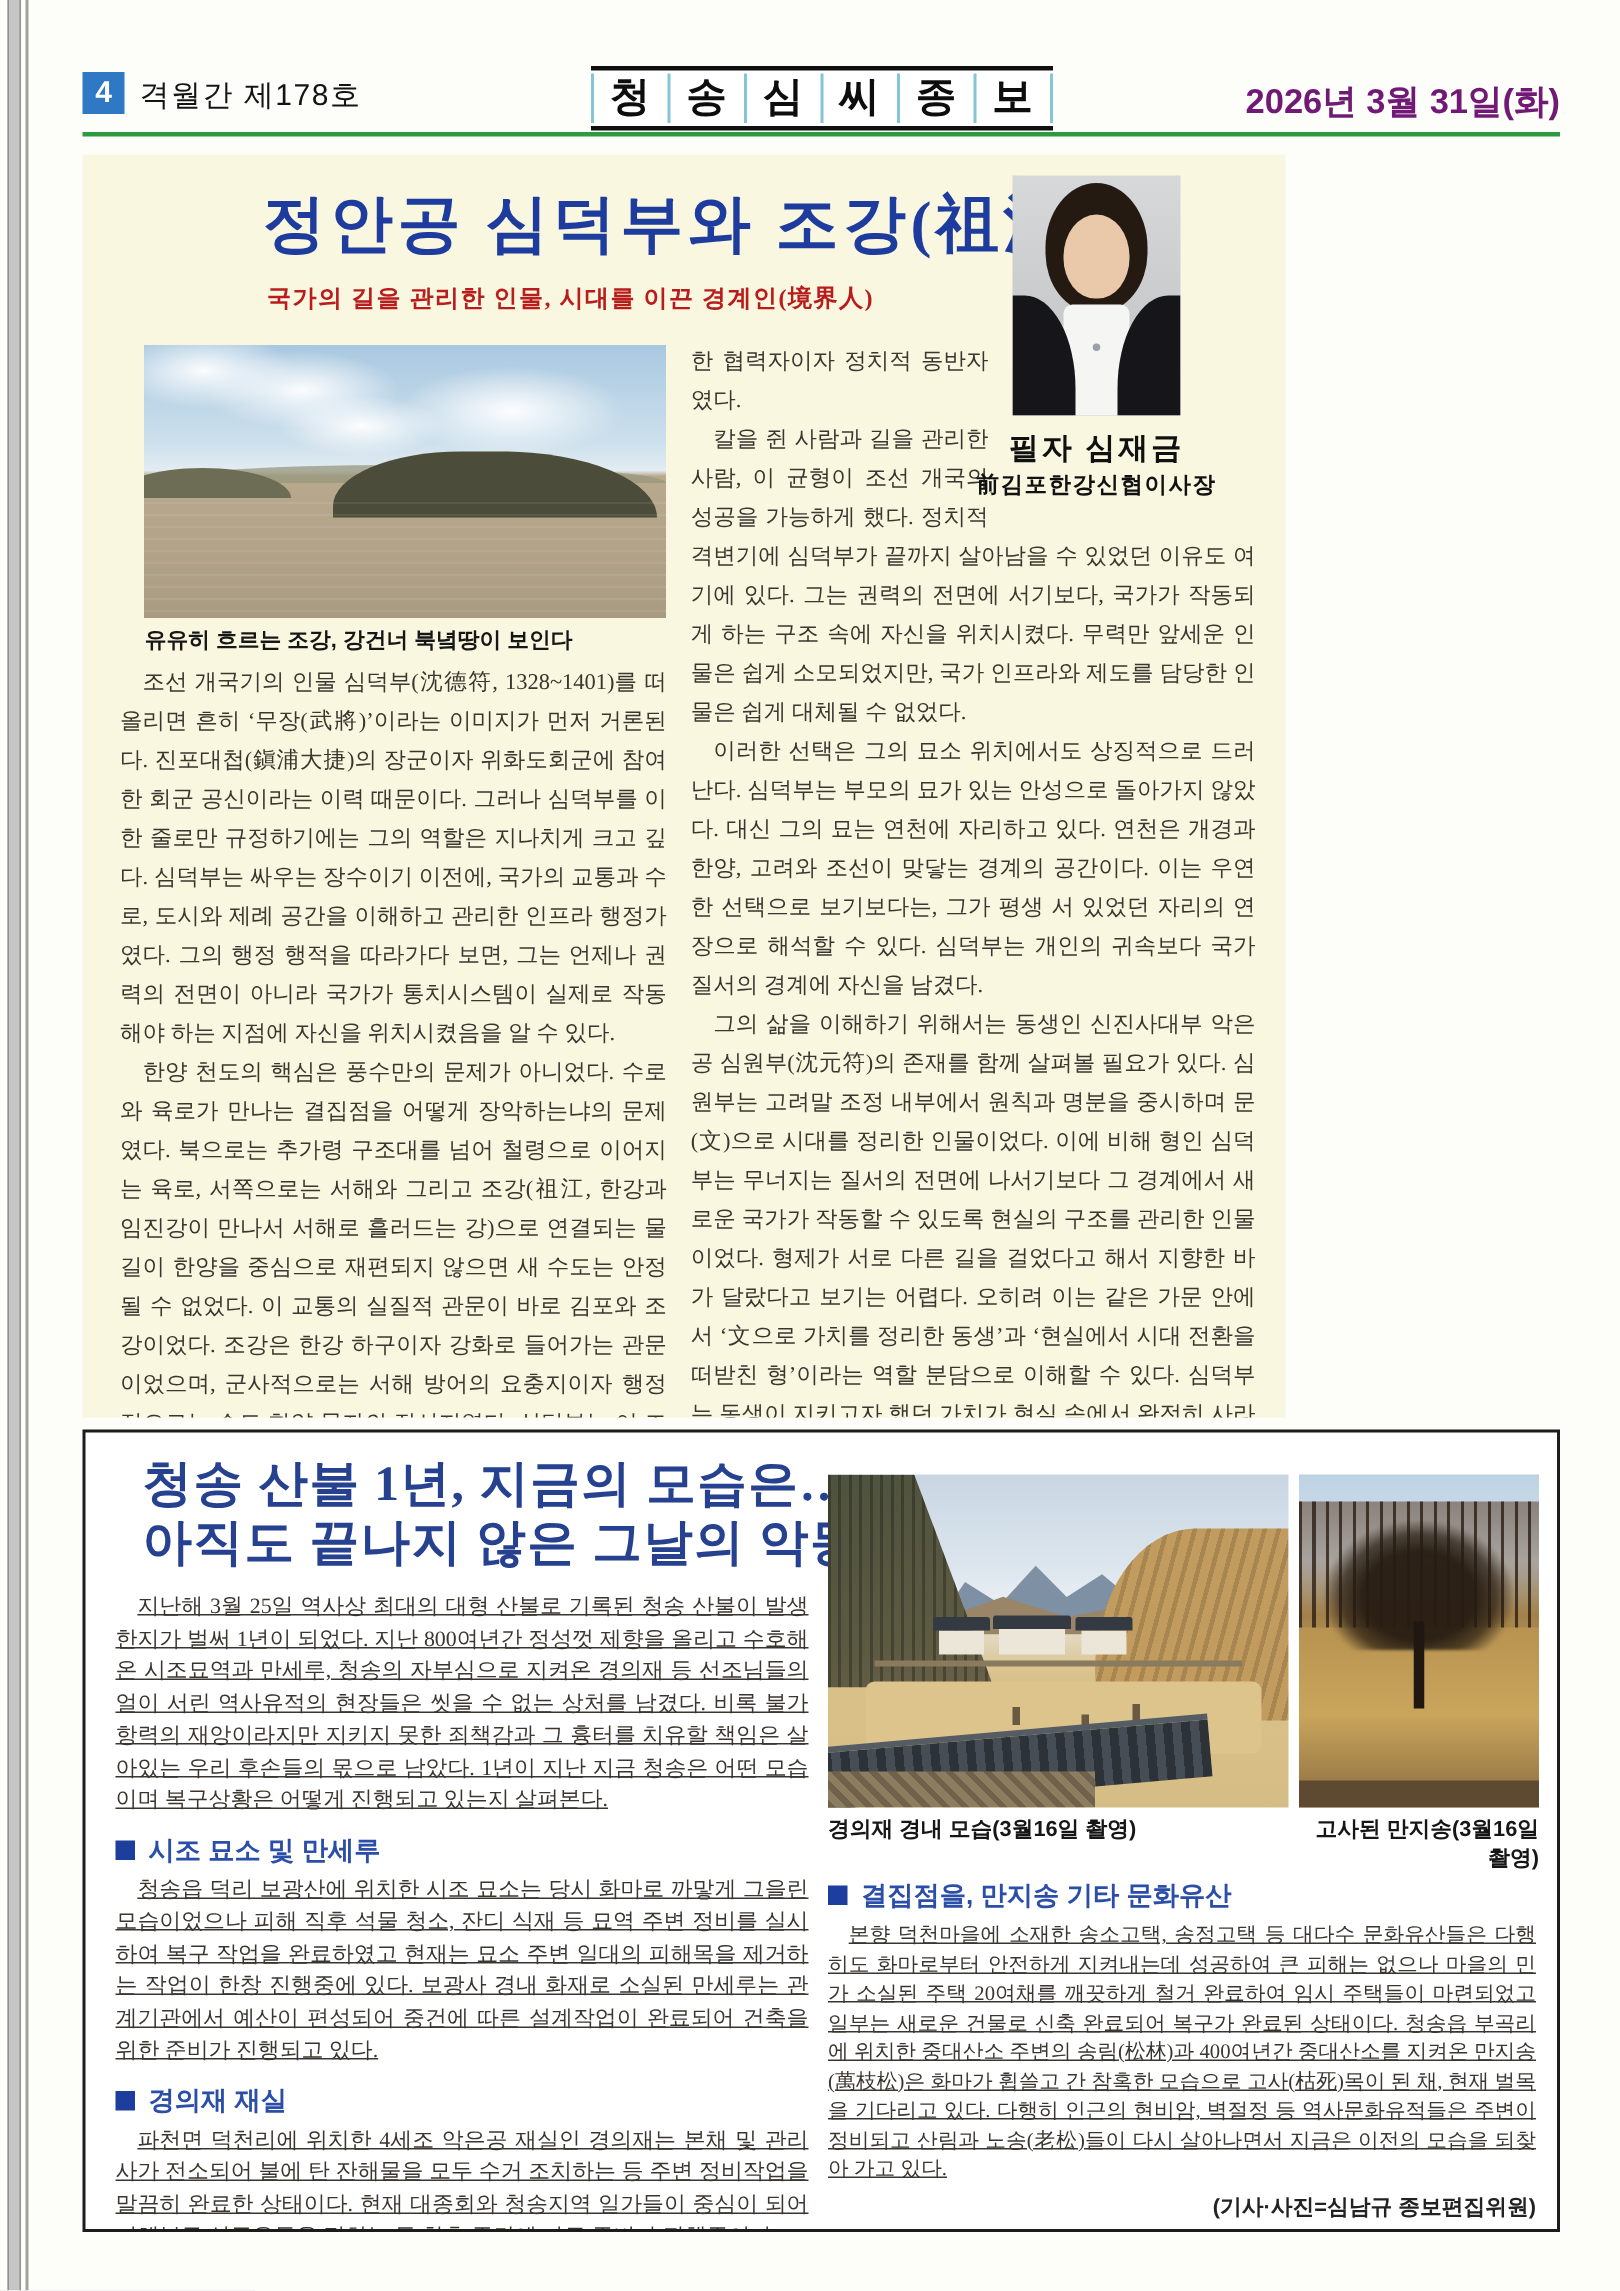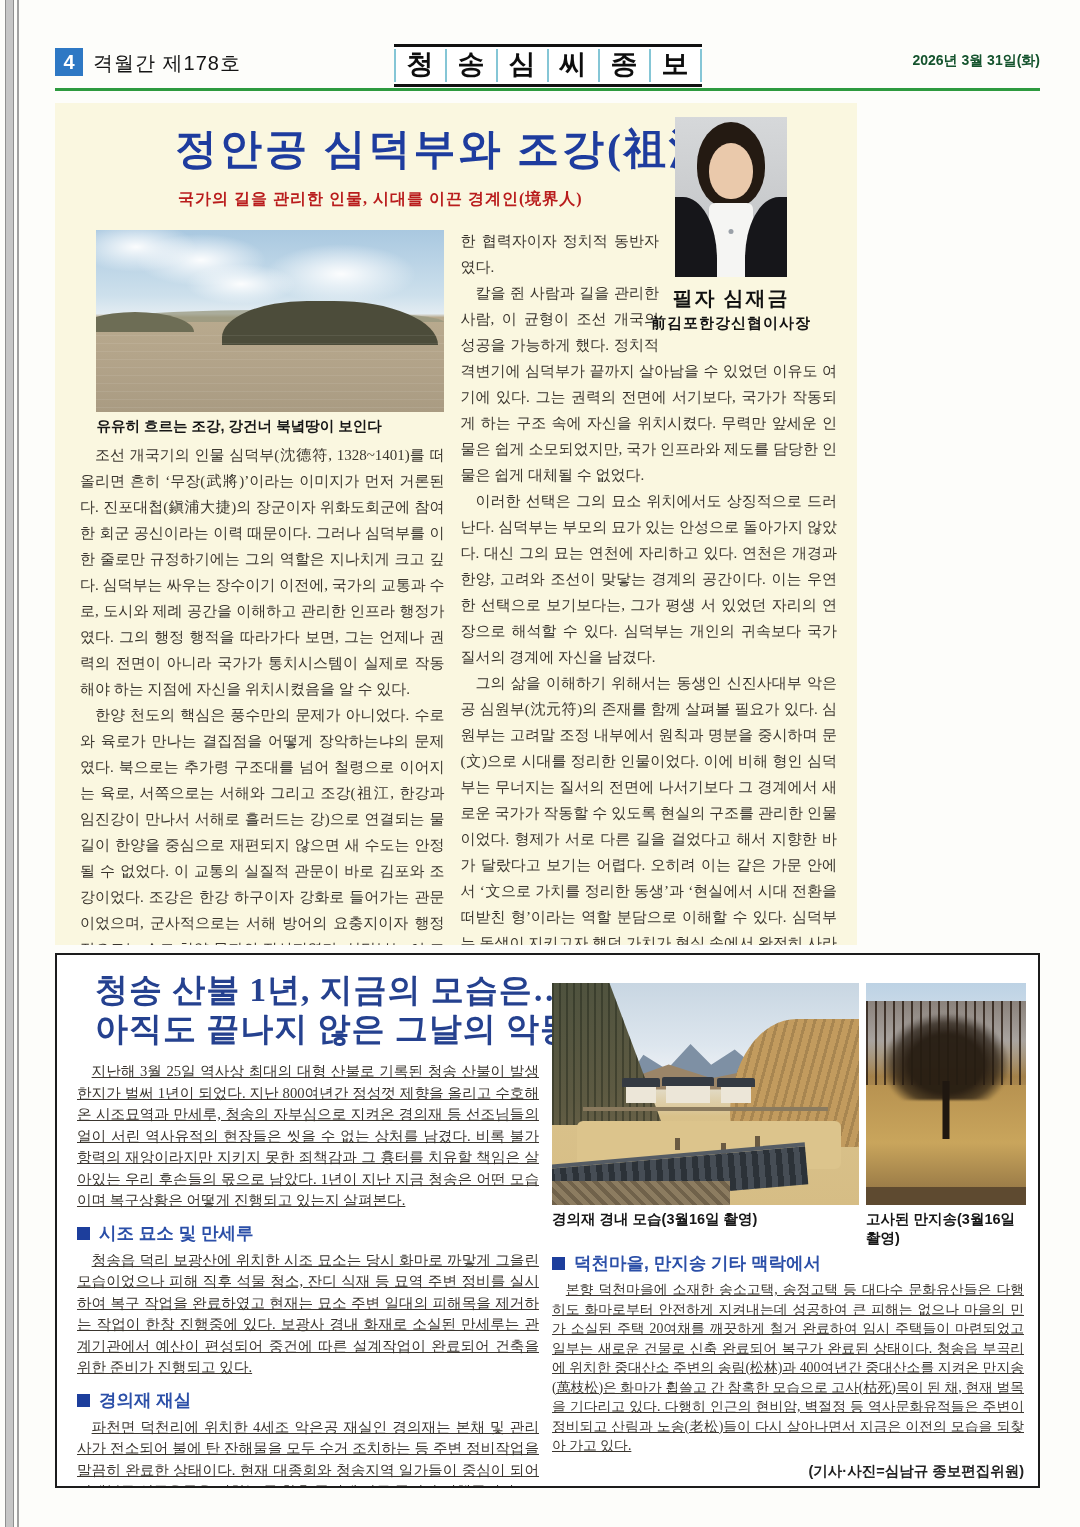--- a/index.html
+++ b/index.html
@@ -7,21 +7,21 @@
         font-family:"Liberation Serif","DejaVu Serif",serif;color:#2f2b26;}
   
   .edge-a{position:absolute;left:5px;top:0;width:7px;height:100%;background:#c6c6c6;border-left:1px solid #8f8f8f;border-right:1px solid #8f8f8f;}
   .edge-b{position:absolute;left:17px;top:0;width:2px;height:100%;background:#a2a2a2;}
 
   
   .header{position:absolute;left:55px;right:40px;top:46px;height:40px;}
   .pagenum{position:absolute;left:0;top:2px;width:28px;height:28px;background:#2e78c4;color:#fff;
            font-family:"Liberation Sans",sans-serif;font-size:20px;font-weight:bold;text-align:center;line-height:28px;}
   .issue{position:absolute;left:38px;top:4px;font-family:"Liberation Sans",sans-serif;font-size:20px;color:#141414;font-weight:normal;letter-spacing:1px;}
-  .date{position:absolute;right:0;top:6px;font-family:"Liberation Sans",sans-serif;font-size:14px;color:#14532d;font-weight:bold;}
+  .date{position:absolute;right:0;top:6px;font-family:"Liberation Sans",sans-serif;font-size:23px;color:#701a75;font-weight:bold;}
   .masthead{position:absolute;left:50%;top:-2px;transform:translateX(-50%);display:inline-flex;align-items:stretch;
             border-top:3px solid #101010;border-bottom:3px solid #101010;background:#fff;}
   .m-bar{width:2px;background:#85c6d6;margin:2px 0;}
   .m-ch{font-size:27px;font-weight:bold;color:#0d0d0d;padding:3px 11px 4px 11px;line-height:1.1;}
   .green-rule{position:absolute;left:55px;right:40px;top:88px;height:3px;background:#2d9a3f;}
 
   
   .art1{position:absolute;left:55px;top:103px;width:802px;height:842px;background:#faf7e0;overflow:hidden;}
   .a1-title{margin:18px 0 0 120px;font-size:42px;font-weight:bold;color:#1e3c9e;letter-spacing:3px;}
   .a1-sub{margin:12px 0 0 123px;font-size:16px;font-weight:bold;color:#b91c1c;letter-spacing:1px;}
@@ -64,21 +64,21 @@
   .a2-colL{position:absolute;left:20px;top:106px;width:462px;}
   .a2-colR{position:absolute;left:495px;top:296px;width:472px;}
   .art2 p{margin:0;text-indent:1em;text-align:justify;color:#3a352e;text-decoration:underline;}
   .a2-colL p{font-size:14.6px;line-height:21.5px;}
   .a2-colR p{font-size:13.8px;line-height:19.5px;}
   .sec-h{font-family:"Liberation Sans",sans-serif;font-size:17.5px;font-weight:bold;color:#2b4fa8;margin:9px 0 5px 0;}
   .sq{display:inline-block;width:13px;height:13px;background:#1d3e9c;margin-right:9px;vertical-align:-1px;}
   .credit{text-align:right;font-family:"Liberation Sans",sans-serif;font-size:14.5px;font-weight:bold;color:#222;margin-top:6px;}
 
   .fig2a{position:absolute;left:495px;top:28px;width:258px;}
-  .fig2b{position:absolute;left:809px;top:28px;width:160px;}
+  .fig2b{position:absolute;left:809px;top:28px;width:160px;text-align:right;}
   .ph-gy{position:relative;width:307px;height:222px;overflow:hidden;background:linear-gradient(180deg,#c8d6e2 0%,#dde6ee 28%,#e9eef3 38%,#d9c18a 60%,#d6bd85 100%);}
   .gy-mt{position:absolute;top:26%;left:24%;width:48%;height:18%;background:#7e90a4;
          clip-path:polygon(0 100%,12% 35%,28% 72%,44% 8%,58% 60%,74% 22%,88% 65%,100% 40%,100% 100%);}
   .gy-ridge{position:absolute;top:33%;left:0;width:100%;height:15%;background:#9b8568;
          clip-path:polygon(0 100%,8% 45%,22% 78%,38% 25%,52% 66%,70% 32%,86% 70%,100% 48%,100% 100%);}
   .gy-left{position:absolute;top:0;left:0;width:36%;height:64%;
            background:linear-gradient(160deg,#4e523e 0%,#5d5a42 70%,#6a6248 100%);
            clip-path:polygon(0 0,52% 0,100% 100%,0 100%);}
   .gy-left:after{content:"";position:absolute;inset:0;background:repeating-linear-gradient(90deg,rgba(18,24,14,.35) 0 2px,transparent 2px 7px);}
   .gy-right{position:absolute;top:16%;right:0;width:42%;height:58%;background:#c29b5e;border-radius:70% 0 0 22%/100% 0 0 34%;}
@@ -224,19 +224,19 @@
       </div>
       <p>청송읍 덕리 보광산에 위치한 시조 묘소는 당시 화마로 까맣게 그을린 모습이었으나 피해 직후 석물 청소, 잔디 식재 등 묘역 주변 정비를 실시하여 복구 작업을 완료하였고 현재는 묘소 주변 일대의 피해목을 제거하는 작업이 한창 진행중에 있다. 보광사 경내 화재로 소실된 만세루는 관계기관에서 예산이 편성되어 중건에 따른 설계작업이 완료되어 건축을 위한 준비가 진행되고 있다.</p>
       <div class="sec-h">
         <span class="sq"></span><span>경의재 재실</span>
       </div>
       <p>파천면 덕천리에 위치한 4세조 악은공 재실인 경의재는 본채 및 관리사가 전소되어 불에 탄 잔해물을 모두 수거 조치하는 등 주변 정비작업을 말끔히 완료한 상태이다. 현재 대종회와 청송지역 일가들이 중심이 되어 피해복구 성금운동을 펼치는 등 향후 중건에 따른 준비가 진행중이다.</p>
     </div>
 
     <div class="a2-colR">
       <div class="sec-h" style="margin-top:0;">
-        <span class="sq"></span><span>덕천마을, 만지송 기타 맥락에서</span>
+        <span class="sq"></span><span>결집점을, 만지송 기타 문화유산</span>
       </div>
       <p>본향 덕천마을에 소재한 송소고택, 송정고택 등 대다수 문화유산들은 다행히도 화마로부터 안전하게 지켜내는데 성공하여 큰 피해는 없으나 마을의 민가 소실된 주택 20여채를 깨끗하게 철거 완료하여 임시 주택들이 마련되었고 일부는 새로운 건물로 신축 완료되어 복구가 완료된 상태이다. 청송읍 부곡리에 위치한 중대산소 주변의 송림(松林)과 400여년간 중대산소를 지켜온 만지송(萬枝松)은 화마가 휩쓸고 간 참혹한 모습으로 고사(枯死)목이 된 채, 현재 벌목을 기다리고 있다. 다행히 인근의 현비암, 벽절정 등 역사문화유적들은 주변이 정비되고 산림과 노송(老松)들이 다시 살아나면서 지금은 이전의 모습을 되찾아 가고 있다.</p>
       <div class="credit">(기사·사진=심남규 종보편집위원)</div>
     </div>
   </div>
 </div>
 
 </body></html>

